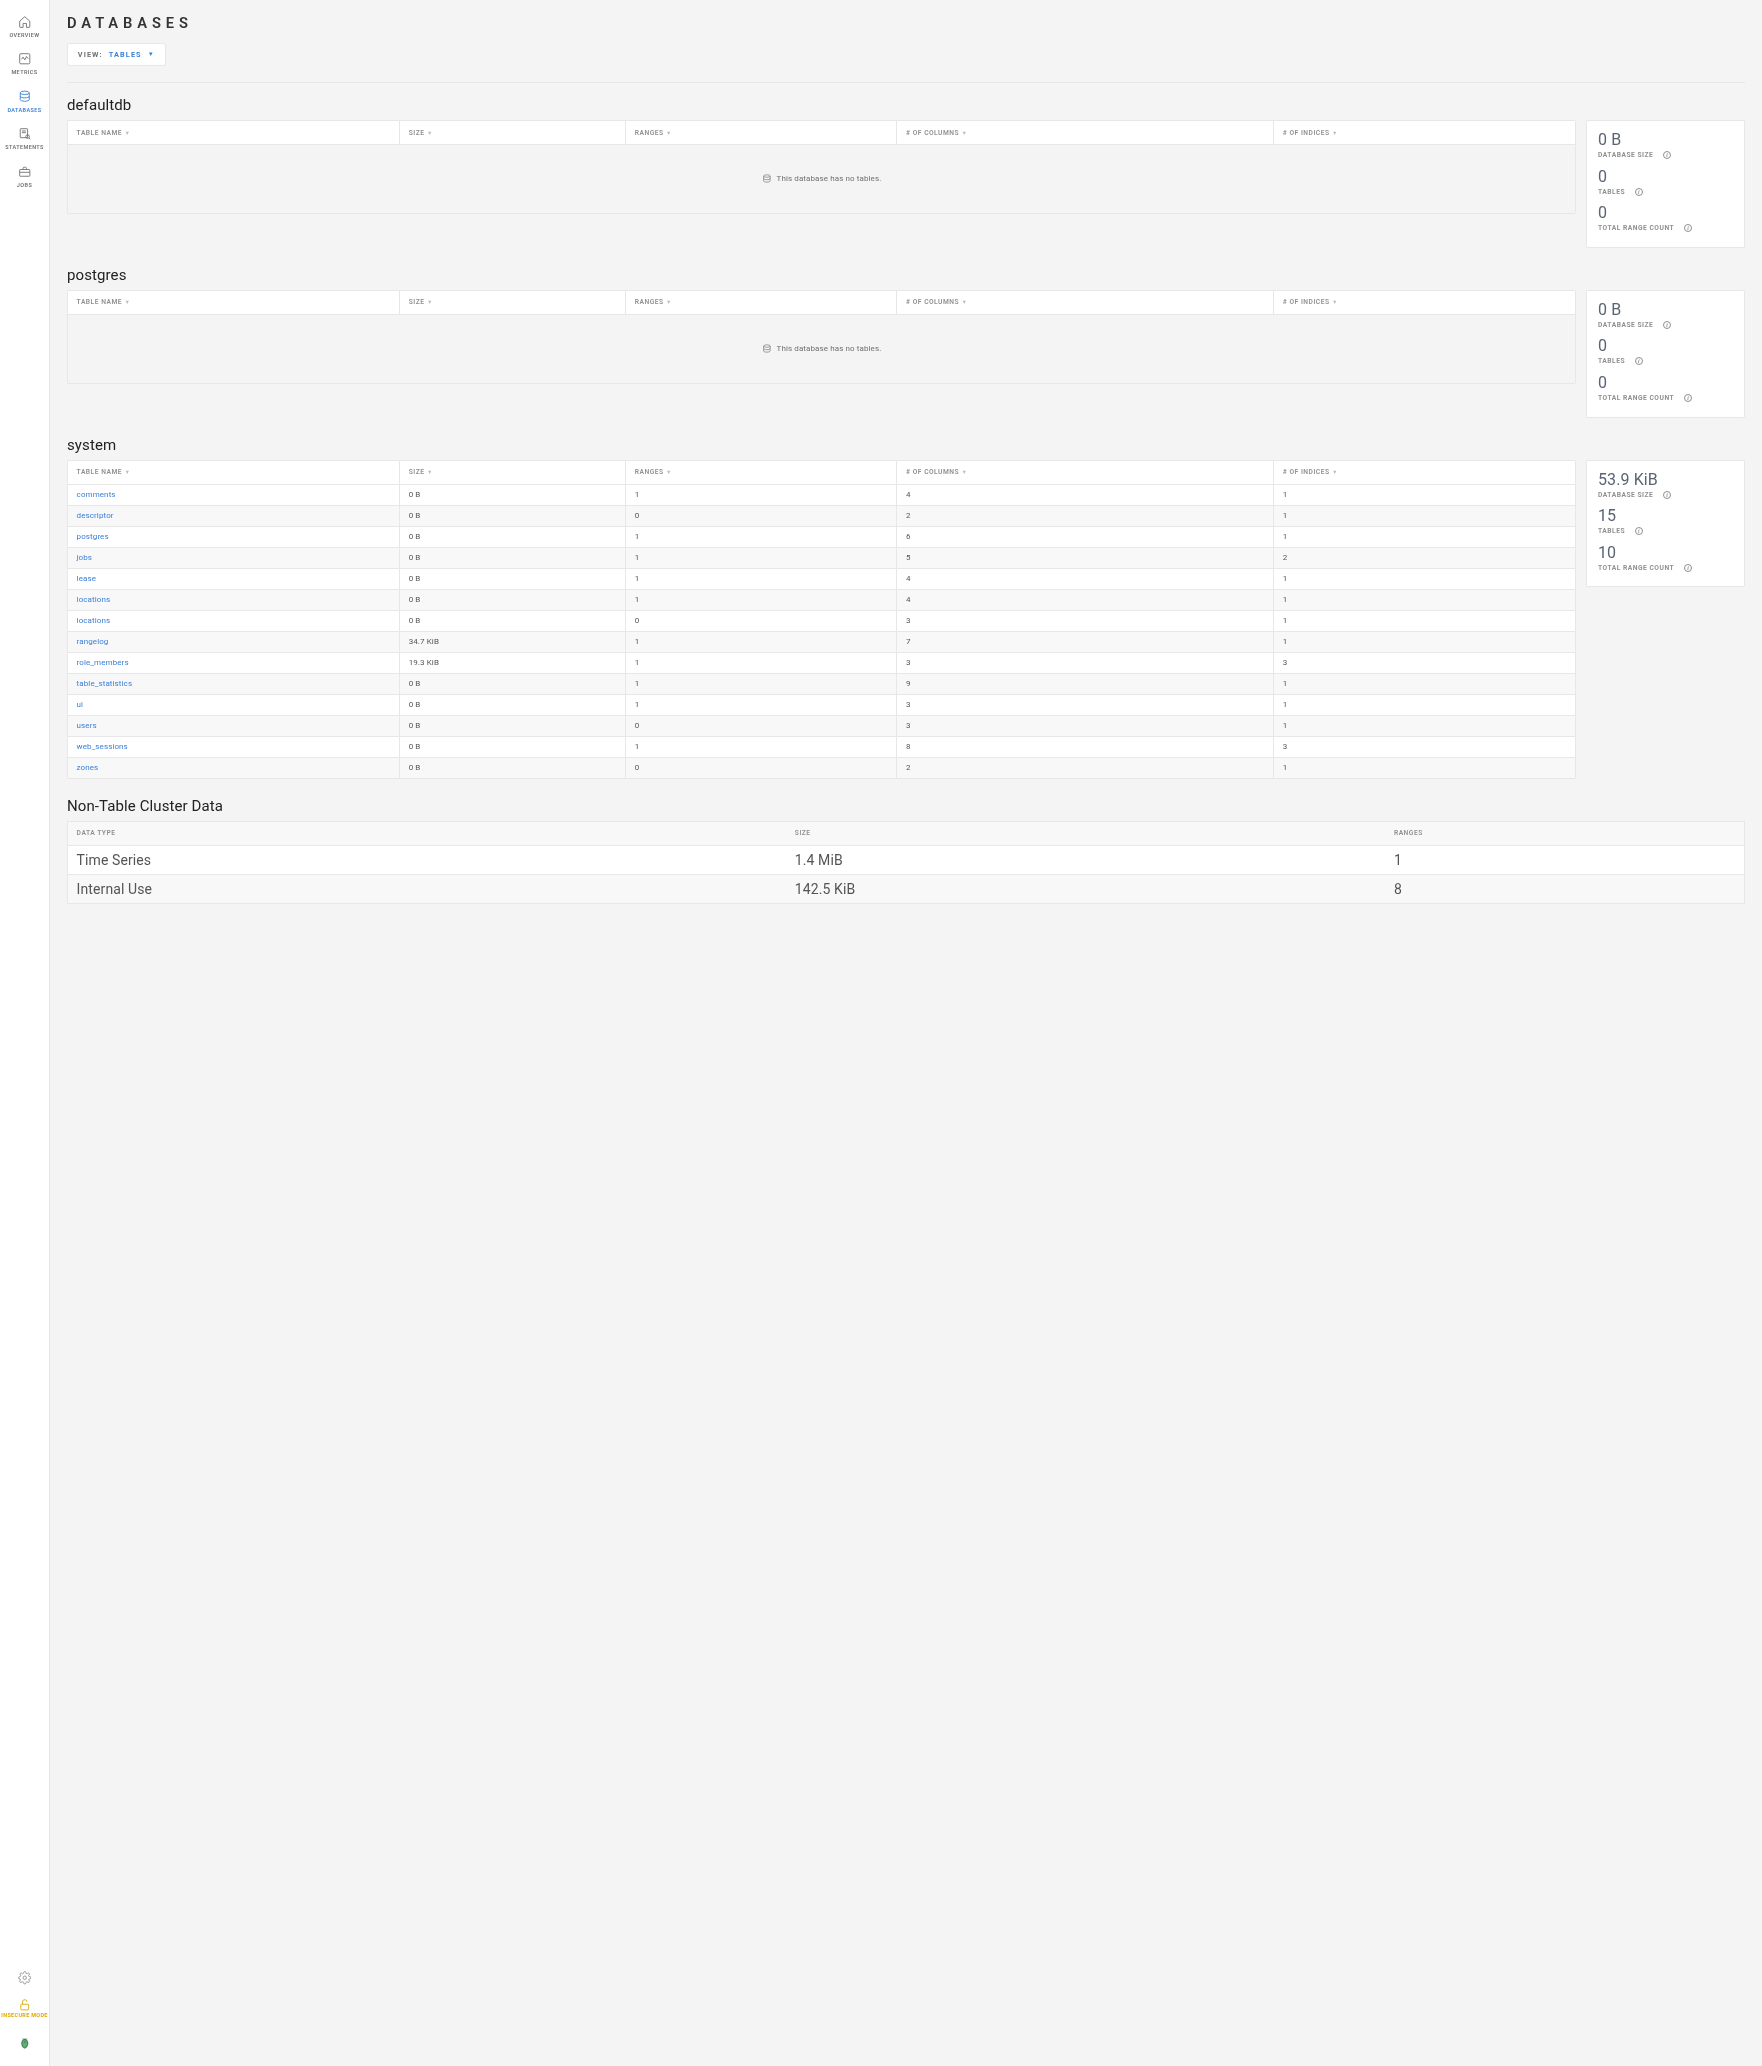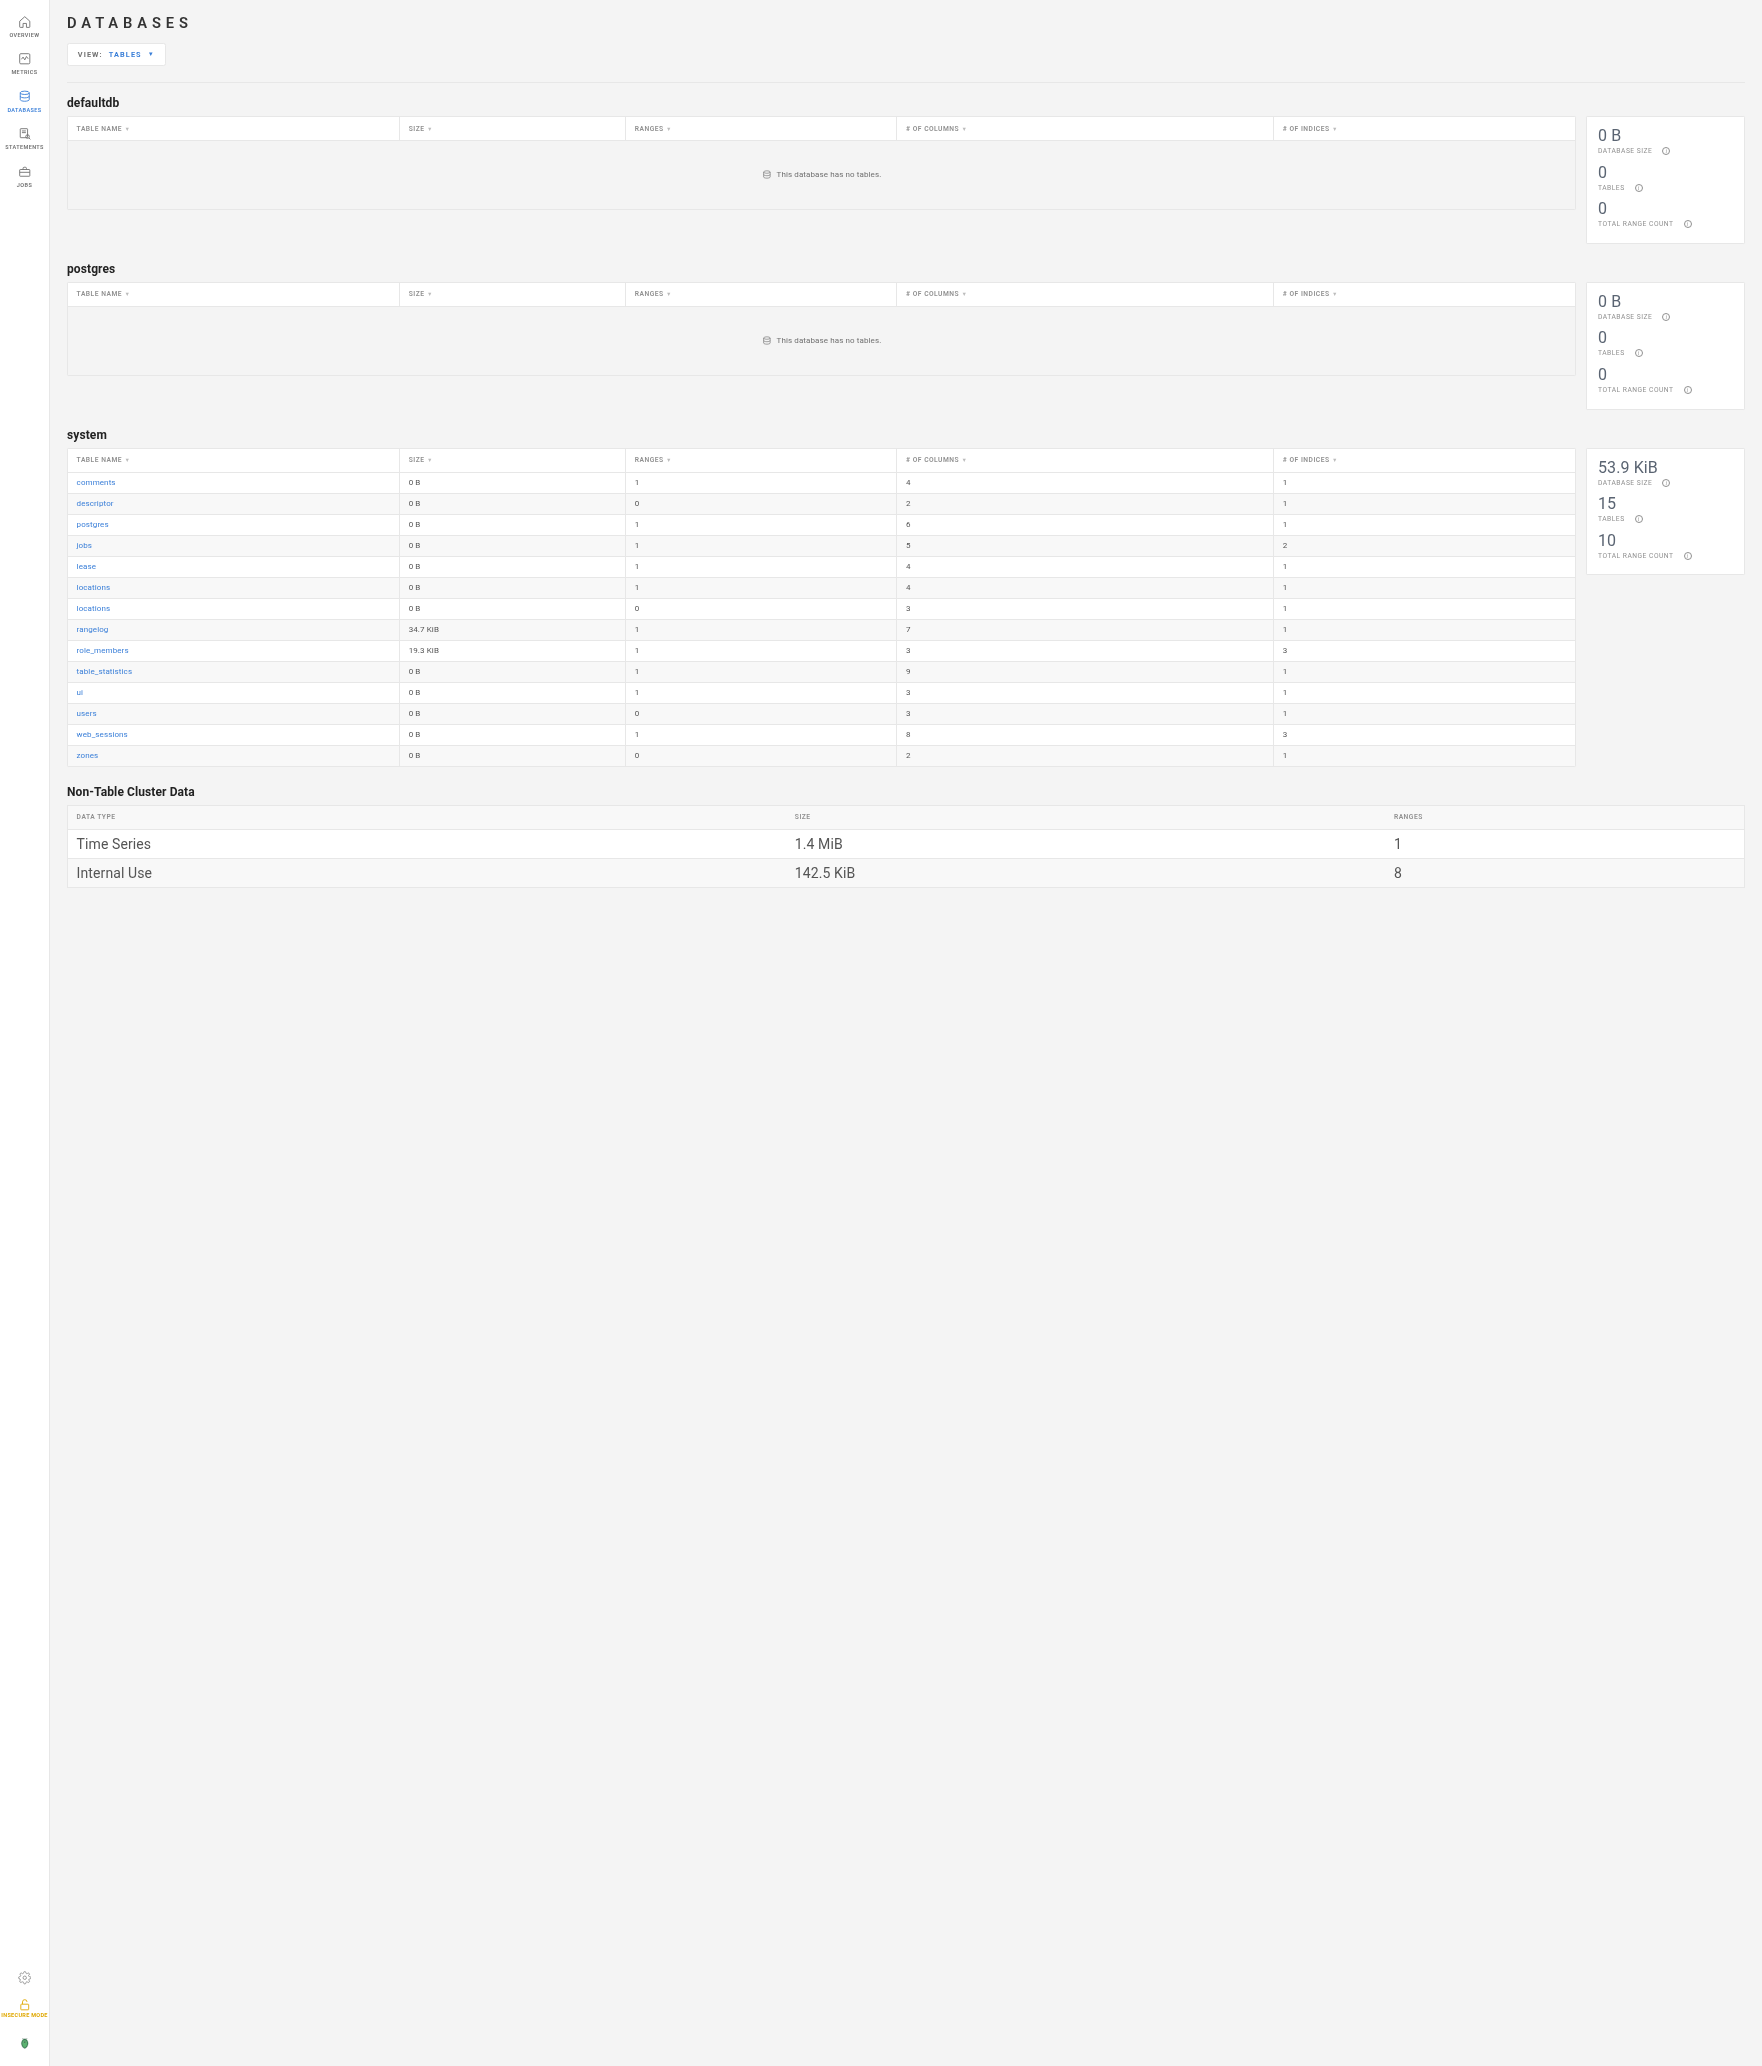--- a/index.html
+++ b/index.html
@@ -83,21 +83,21 @@
     font-weight:700;
     letter-spacing:1.1px;
     color: var(--text-soft);
     cursor:pointer;
   }
   .view-selector .val    { color: var(--accent); }
   .view-selector .caret  { color: var(--accent); font-size:6.1px; }
   hr.section-rule { border:none; border-top:0.6px solid var(--border); margin:16px 0 13.5px; }
   .db-section { margin-bottom:18.4px; }
   .db-name {
-    font-size:12px; font-weight:700; color:#222;
+    font-size:15px; font-weight:400; color:#222;
     margin:0 0 6.1px;
   }
   .db-row { display:flex; gap:9.8px; align-items:flex-start; }
   .table-wrap { flex:1; background:var(--panel); border:0.6px solid var(--border); border-radius:1.2px; overflow:hidden; }
   .tbl { width:100%; border-collapse:collapse; table-layout:fixed; }
   .tbl th {
     text-align:left;
     font-size:6.7px;
     font-weight:600;
     letter-spacing:0.5px;
@@ -135,21 +135,21 @@
     border-radius:1.2px;
     padding:9.8px 11px 11px;
     display:flex; flex-direction:column; gap:2.4px;
   }
   .summary .big {
     font-size:16px; font-weight:400; color:var(--big-num);
     line-height:1.1; margin-top:2.4px;
   }
   .summary .big.first { margin-top:0; }
   .summary .lbl {
-    font-size:6.7px; font-weight:400; letter-spacing:0.5px;
+    font-size:6.7px; font-weight:700; letter-spacing:0.5px;
     color: var(--text-muted);
     display:flex; align-items:center; gap:10px;
     margin-bottom:3.7px;
   }
   .summary .info-icon {
     display:inline-flex; width:8px; height:8px; border:0.6px solid var(--text-muted);
     border-radius:50%; align-items:center; justify-content:center;
     font-size:5.5px; font-style:italic; font-family:serif; color:var(--text-muted);
   }
   

